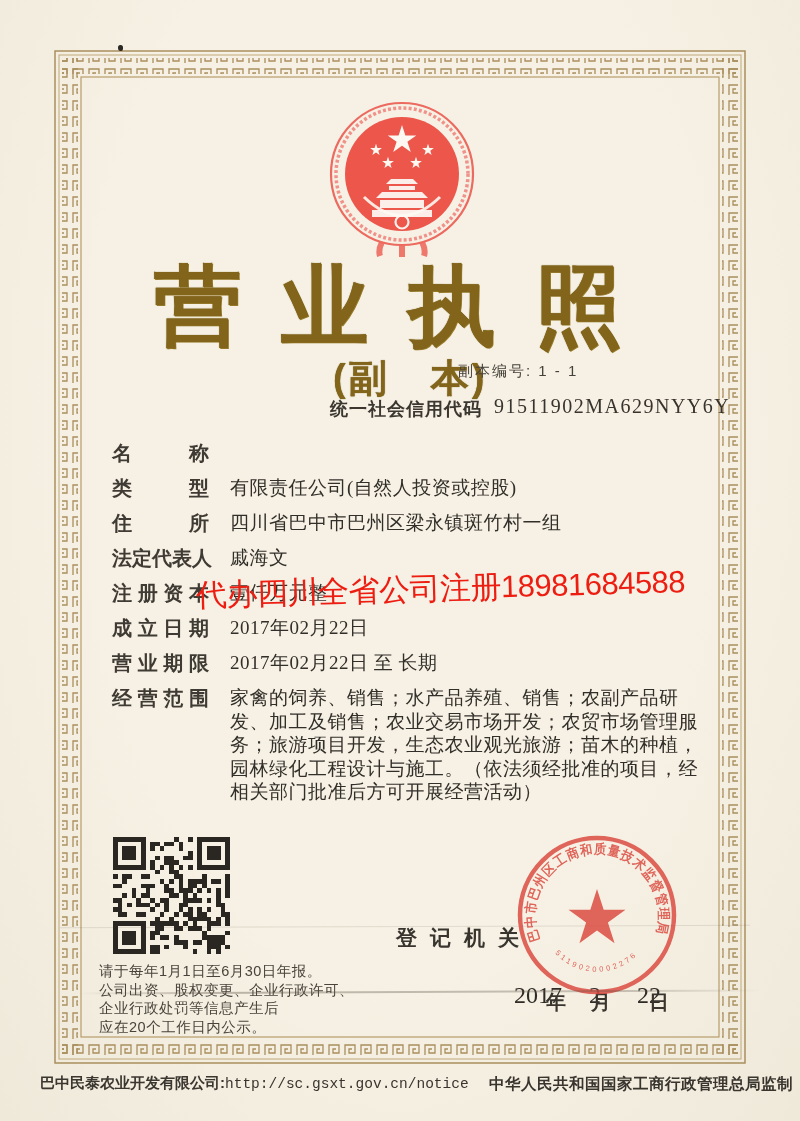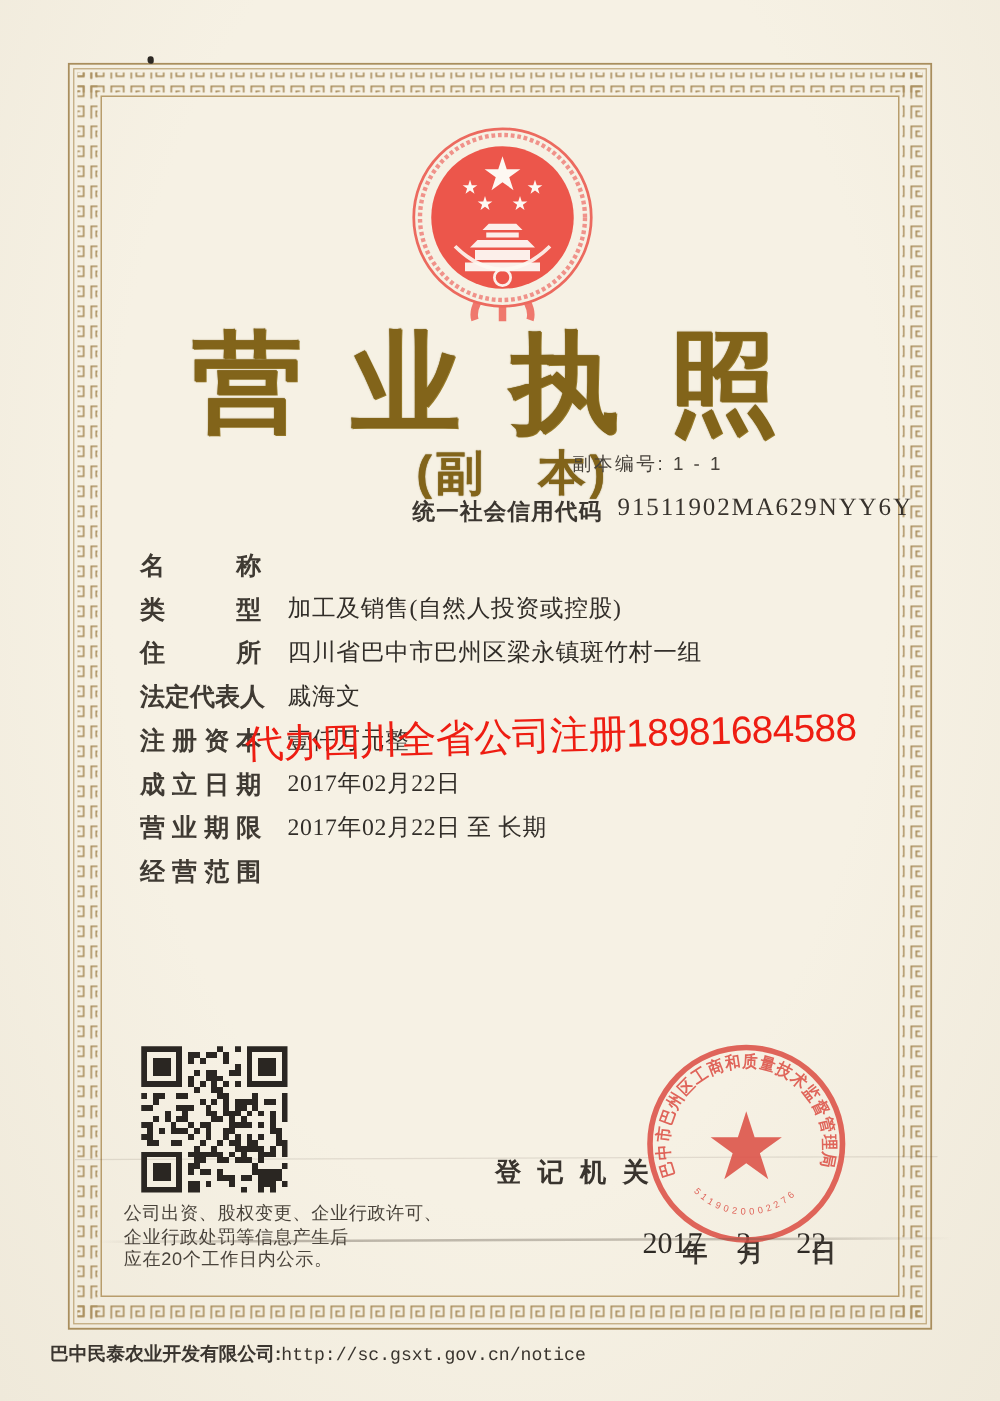--- a/index.html
+++ b/index.html
@@ -106,21 +106,21 @@
         <div class="field-label">
           <span>名</span>
           <span>称</span>
         </div>
       </div>
       <div class="field-row">
         <div class="field-label">
           <span>类</span>
           <span>型</span>
         </div>
-        <div class="field-value">加工及销售(自然人投资或控股)</div>
+        <div class="field-value">有限责任公司(自然人投资或控股)</div>
       </div>
       <div class="field-row">
         <div class="field-label">
           <span>住</span>
           <span>所</span>
         </div>
         <div class="field-value">四川省巴中市巴州区梁永镇斑竹村一组</div>
       </div>
       <div class="field-row">
         <div class="field-label">
@@ -159,20 +159,21 @@
         </div>
         <div class="field-value">2017年02月22日  至 长期</div>
       </div>
       <div class="field-row">
         <div class="field-label">
           <span>经</span>
           <span>营</span>
           <span>范</span>
           <span>围</span>
         </div>
+        <div class="field-value">家禽的饲养、销售；水产品养殖、销售；农副产品研发、加工及销售；农业交易市场开发；农贸市场管理服务；旅游项目开发，生态农业观光旅游；苗木的种植，园林绿化工程设计与施工。（依法须经批准的项目，经相关部门批准后方可开展经营活动）</div>
       </div>
     </div>
 
   <div class="abs watermark" id="watermark" style="color: rgb(238, 29, 18);">代办四川全省公司注册18981684588</div>
 
   <svg class="abs qr" id="qr" width="117" height="117" shape-rendering="crispEdges">
       <rect x="0.00" y="0.00" width="4.68" height="4.68" fill="#2a2622"></rect>
       <rect x="4.68" y="0.00" width="4.68" height="4.68" fill="#2a2622"></rect>
       <rect x="9.36" y="0.00" width="4.68" height="4.68" fill="#2a2622"></rect>
       <rect x="14.04" y="0.00" width="4.68" height="4.68" fill="#2a2622"></rect>
@@ -455,20 +456,21 @@
       <rect x="23.40" y="112.32" width="4.68" height="4.68" fill="#2a2622"></rect>
       <rect x="28.08" y="112.32" width="4.68" height="4.68" fill="#2a2622"></rect>
       <rect x="37.44" y="112.32" width="4.68" height="4.68" fill="#2a2622"></rect>
       <rect x="42.12" y="112.32" width="4.68" height="4.68" fill="#2a2622"></rect>
       <rect x="79.56" y="112.32" width="4.68" height="4.68" fill="#2a2622"></rect>
       <rect x="93.60" y="112.32" width="4.68" height="4.68" fill="#2a2622"></rect>
       <rect x="102.96" y="112.32" width="4.68" height="4.68" fill="#2a2622"></rect>
     </svg>
 
   <div class="abs notes" id="notes">
+      <div>请于每年1月1日至6月30日年报。</div>
       <div>公司出资、股权变更、企业行政许可、</div>
       <div>企业行政处罚等信息产生后</div>
       <div>应在20个工作日内公示。</div>
     </div>
 
   <div class="abs authority">登记机关</div>
 
   <svg class="abs seal" width="170" height="170" viewBox="0 0 170 170">
     <defs>
       <path id="sealArcTop" d="M 28 110 A 62 62 0 1 1 142 110" fill="none"></path>
@@ -487,18 +489,19 @@
   <span class="d-num" style="top:982px;left:497px;">2017</span>
   <span class="d-unit" style="top:989px;left:546px;">年</span>
   <span class="d-num" style="top:982px;left:572px;">2</span>
   <span class="d-unit" style="top:989px;left:591px;">月</span>
   <span class="d-num" style="top:982px;left:620px;">22</span>
   <span class="d-unit" style="top:989px;left:649px;">日</span>
 
   <div class="abs footer-left">
     <span>巴中民泰农业开发有限公司:</span><span class="footer-url">http://sc.gsxt.gov.cn/notice</span>
   </div>
+  <div class="abs footer-right">中华人民共和国国家工商行政管理总局监制</div>
 
   <div class="abs crease1"></div>
   <div class="abs crease2"></div>
   <div class="abs speck"></div>
 
 </div>
 
 </body></html>

